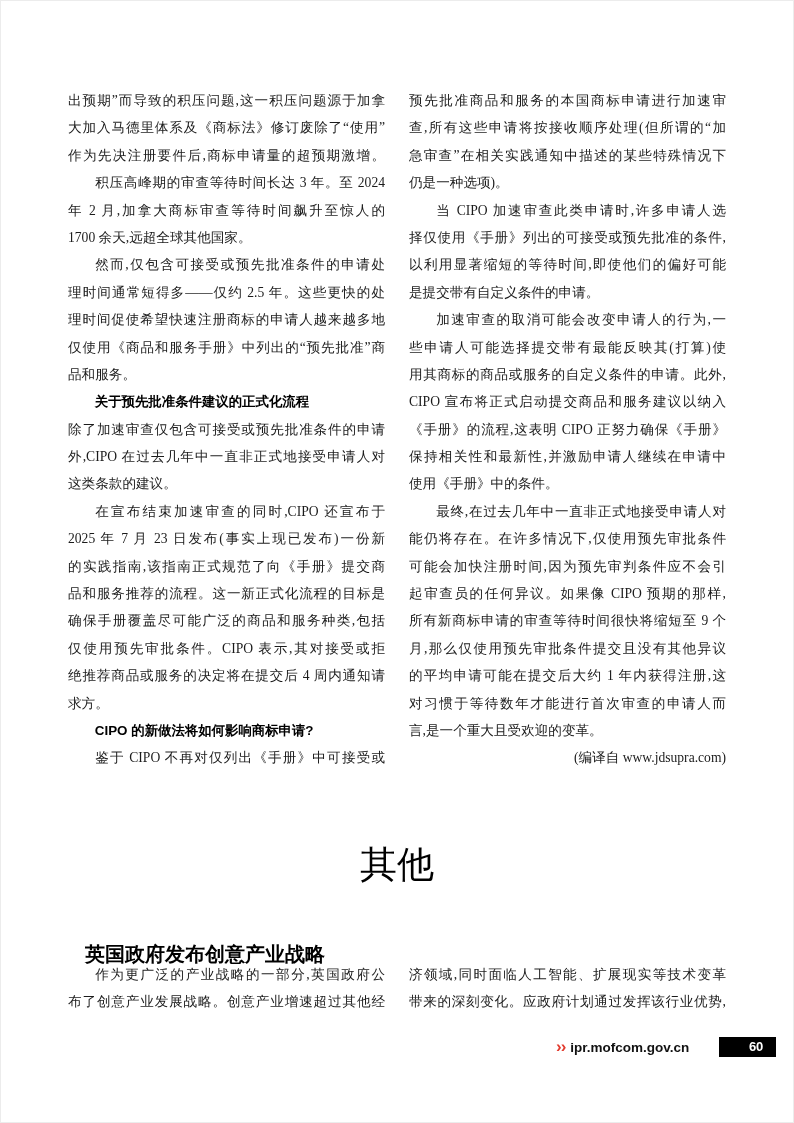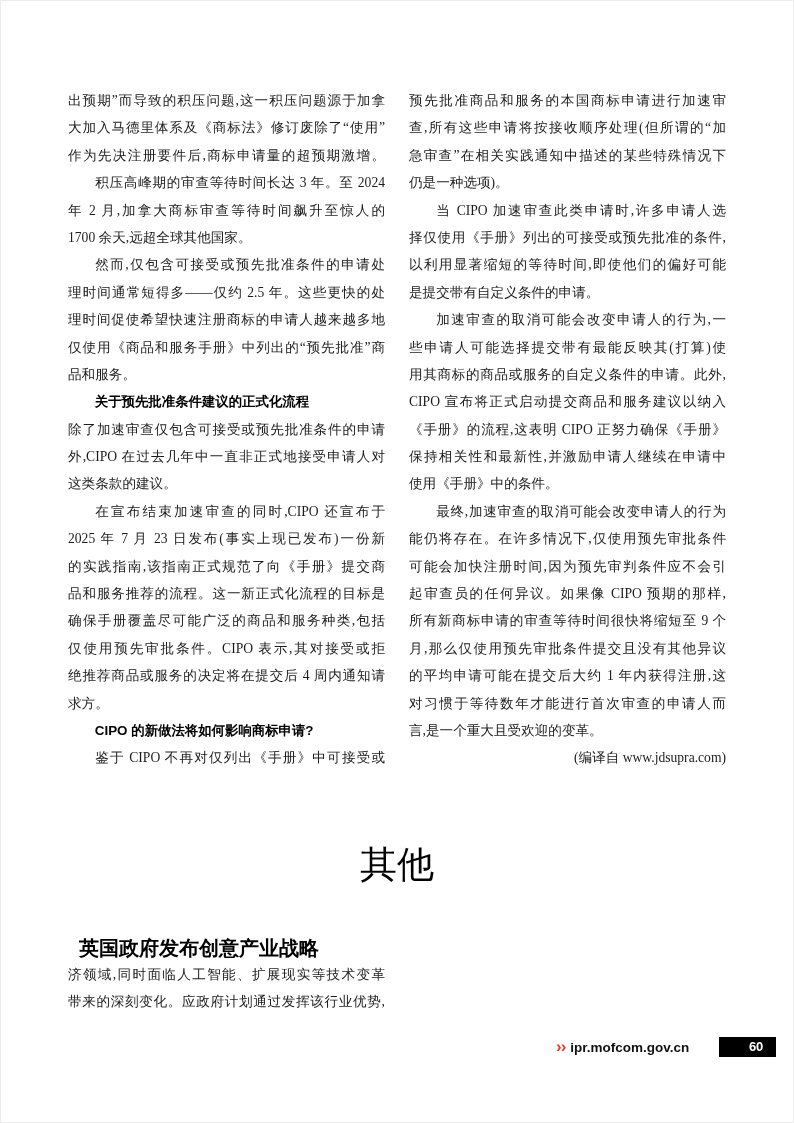--- a/index.html
+++ b/index.html
@@ -41,21 +41,21 @@
     margin: 0;
     text-align: center;
     font-family: Liberation Mono, monospace;
     font-weight: 400;
     font-size: 37px;
     line-height: 48px;
     color: #000;
   }
   .article2-title {
     position: absolute; left: 68px; top: 922px;
-    margin: 11px;
+    margin: 17px;
     font-family: "Liberation Sans", "DejaVu Sans", sans-serif;
     font-weight: bold;
     font-size: 20px;
     line-height: 30px;
     color: #000;
   }
   .article--two { position: absolute; left: 68px; top: 961px; width: 658px; }
   .footer {
     position: absolute; top: 1036px; left: 556px;
     height: 22px;
@@ -132,40 +132,45 @@
         <p class="line">择仅使用《手册》列出的可接受或预先批准的条件,</p>
         <p class="line">以利用显著缩短的等待时间,即使他们的偏好可能</p>
         <p class="line line--end">是提交带有自定义条件的申请。</p>
         <p class="line line--indent">加速审查的取消可能会改变申请人的行为,一</p>
         <p class="line">些申请人可能选择提交带有最能反映其(打算)使</p>
         <p class="line">用其商标的商品或服务的自定义条件的申请。此外,</p>
         <p class="line">CIPO 宣布将正式启动提交商品和服务建议以纳入</p>
         <p class="line">《手册》的流程,这表明 CIPO 正努力确保《手册》</p>
         <p class="line">保持相关性和最新性,并激励申请人继续在申请中</p>
         <p class="line line--end">使用《手册》中的条件。</p>
-        <p class="line line--indent">最终,加速审查的取消可能会改变申请人的行为</p>
+        <p class="line line--indent">最终,在过去几年中一直非正式地接受申请人对</p>
         <p class="line">能仍将存在。在许多情况下,仅使用预先审批条件</p>
         <p class="line">可能会加快注册时间,因为预先审判条件应不会引</p>
         <p class="line">起审查员的任何异议。如果像 CIPO 预期的那样,</p>
         <p class="line">所有新商标申请的审查等待时间很快将缩短至 9 个</p>
         <p class="line">月,那么仅使用预先审批条件提交且没有其他异议</p>
         <p class="line">的平均申请可能在提交后大约 1 年内获得注册,这</p>
         <p class="line">对习惯于等待数年才能进行首次审查的申请人而</p>
         <p class="line line--end">言,是一个重大且受欢迎的变革。</p>
         <p class="line line--right">(编译自 www.jdsupra.com)</p>
       </div>
   </section>
 
   <h1 class="other-heading">其他</h1>
 
   <h2 class="article2-title">英国政府发布创意产业战略</h2>
 
   <section class="article--two columns">
     <div class="col">
 
+    <p class="line line--indent">作为更广泛的产业战略的一部分,英国政府公</p>
+        <p class="line">布了创意产业发展战略。创意产业增速超过其他经</p>
+      </div>
+    <div class="col">
+
     <p class="line">济领域,同时面临人工智能、扩展现实等技术变革</p>
         <p class="line">带来的深刻变化。应政府计划通过发挥该行业优势,</p>
       </div>
   </section>
 
   <footer class="footer">
     <span class="chevrons">››</span>
     <span class="footer-site">ipr.mofcom.gov.cn</span>
     <span class="page-badge">60</span>
   </footer>

